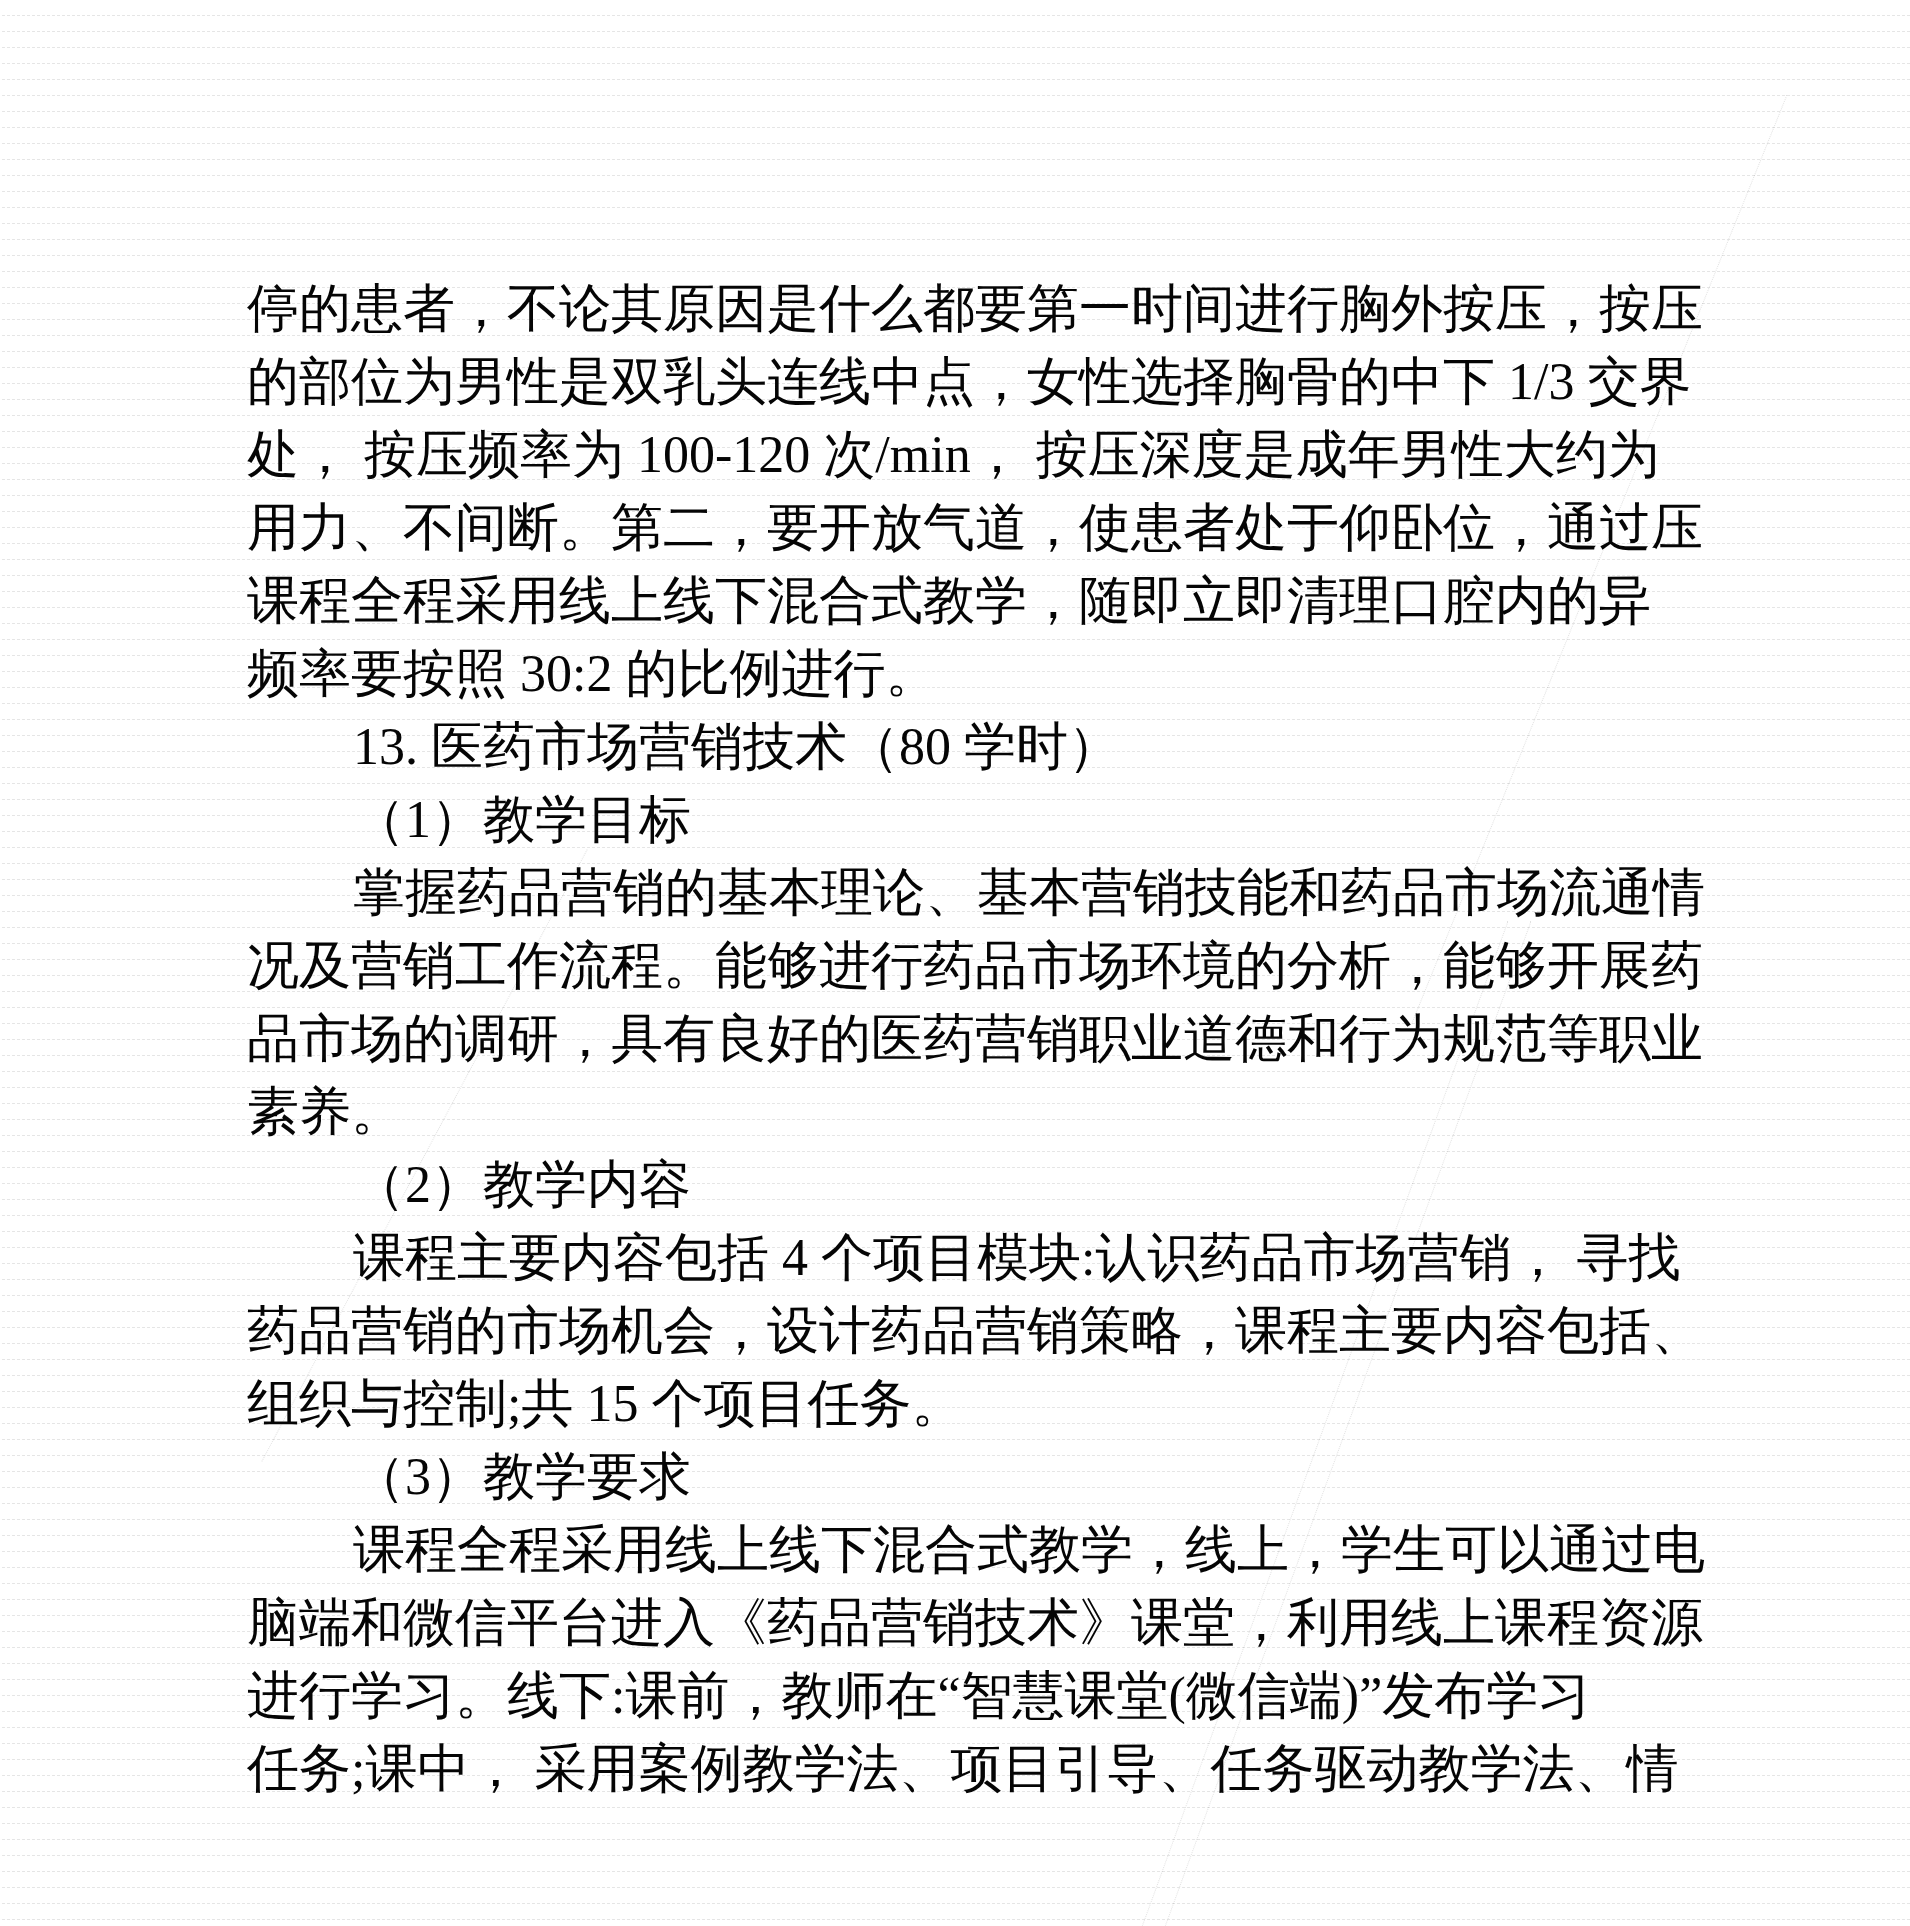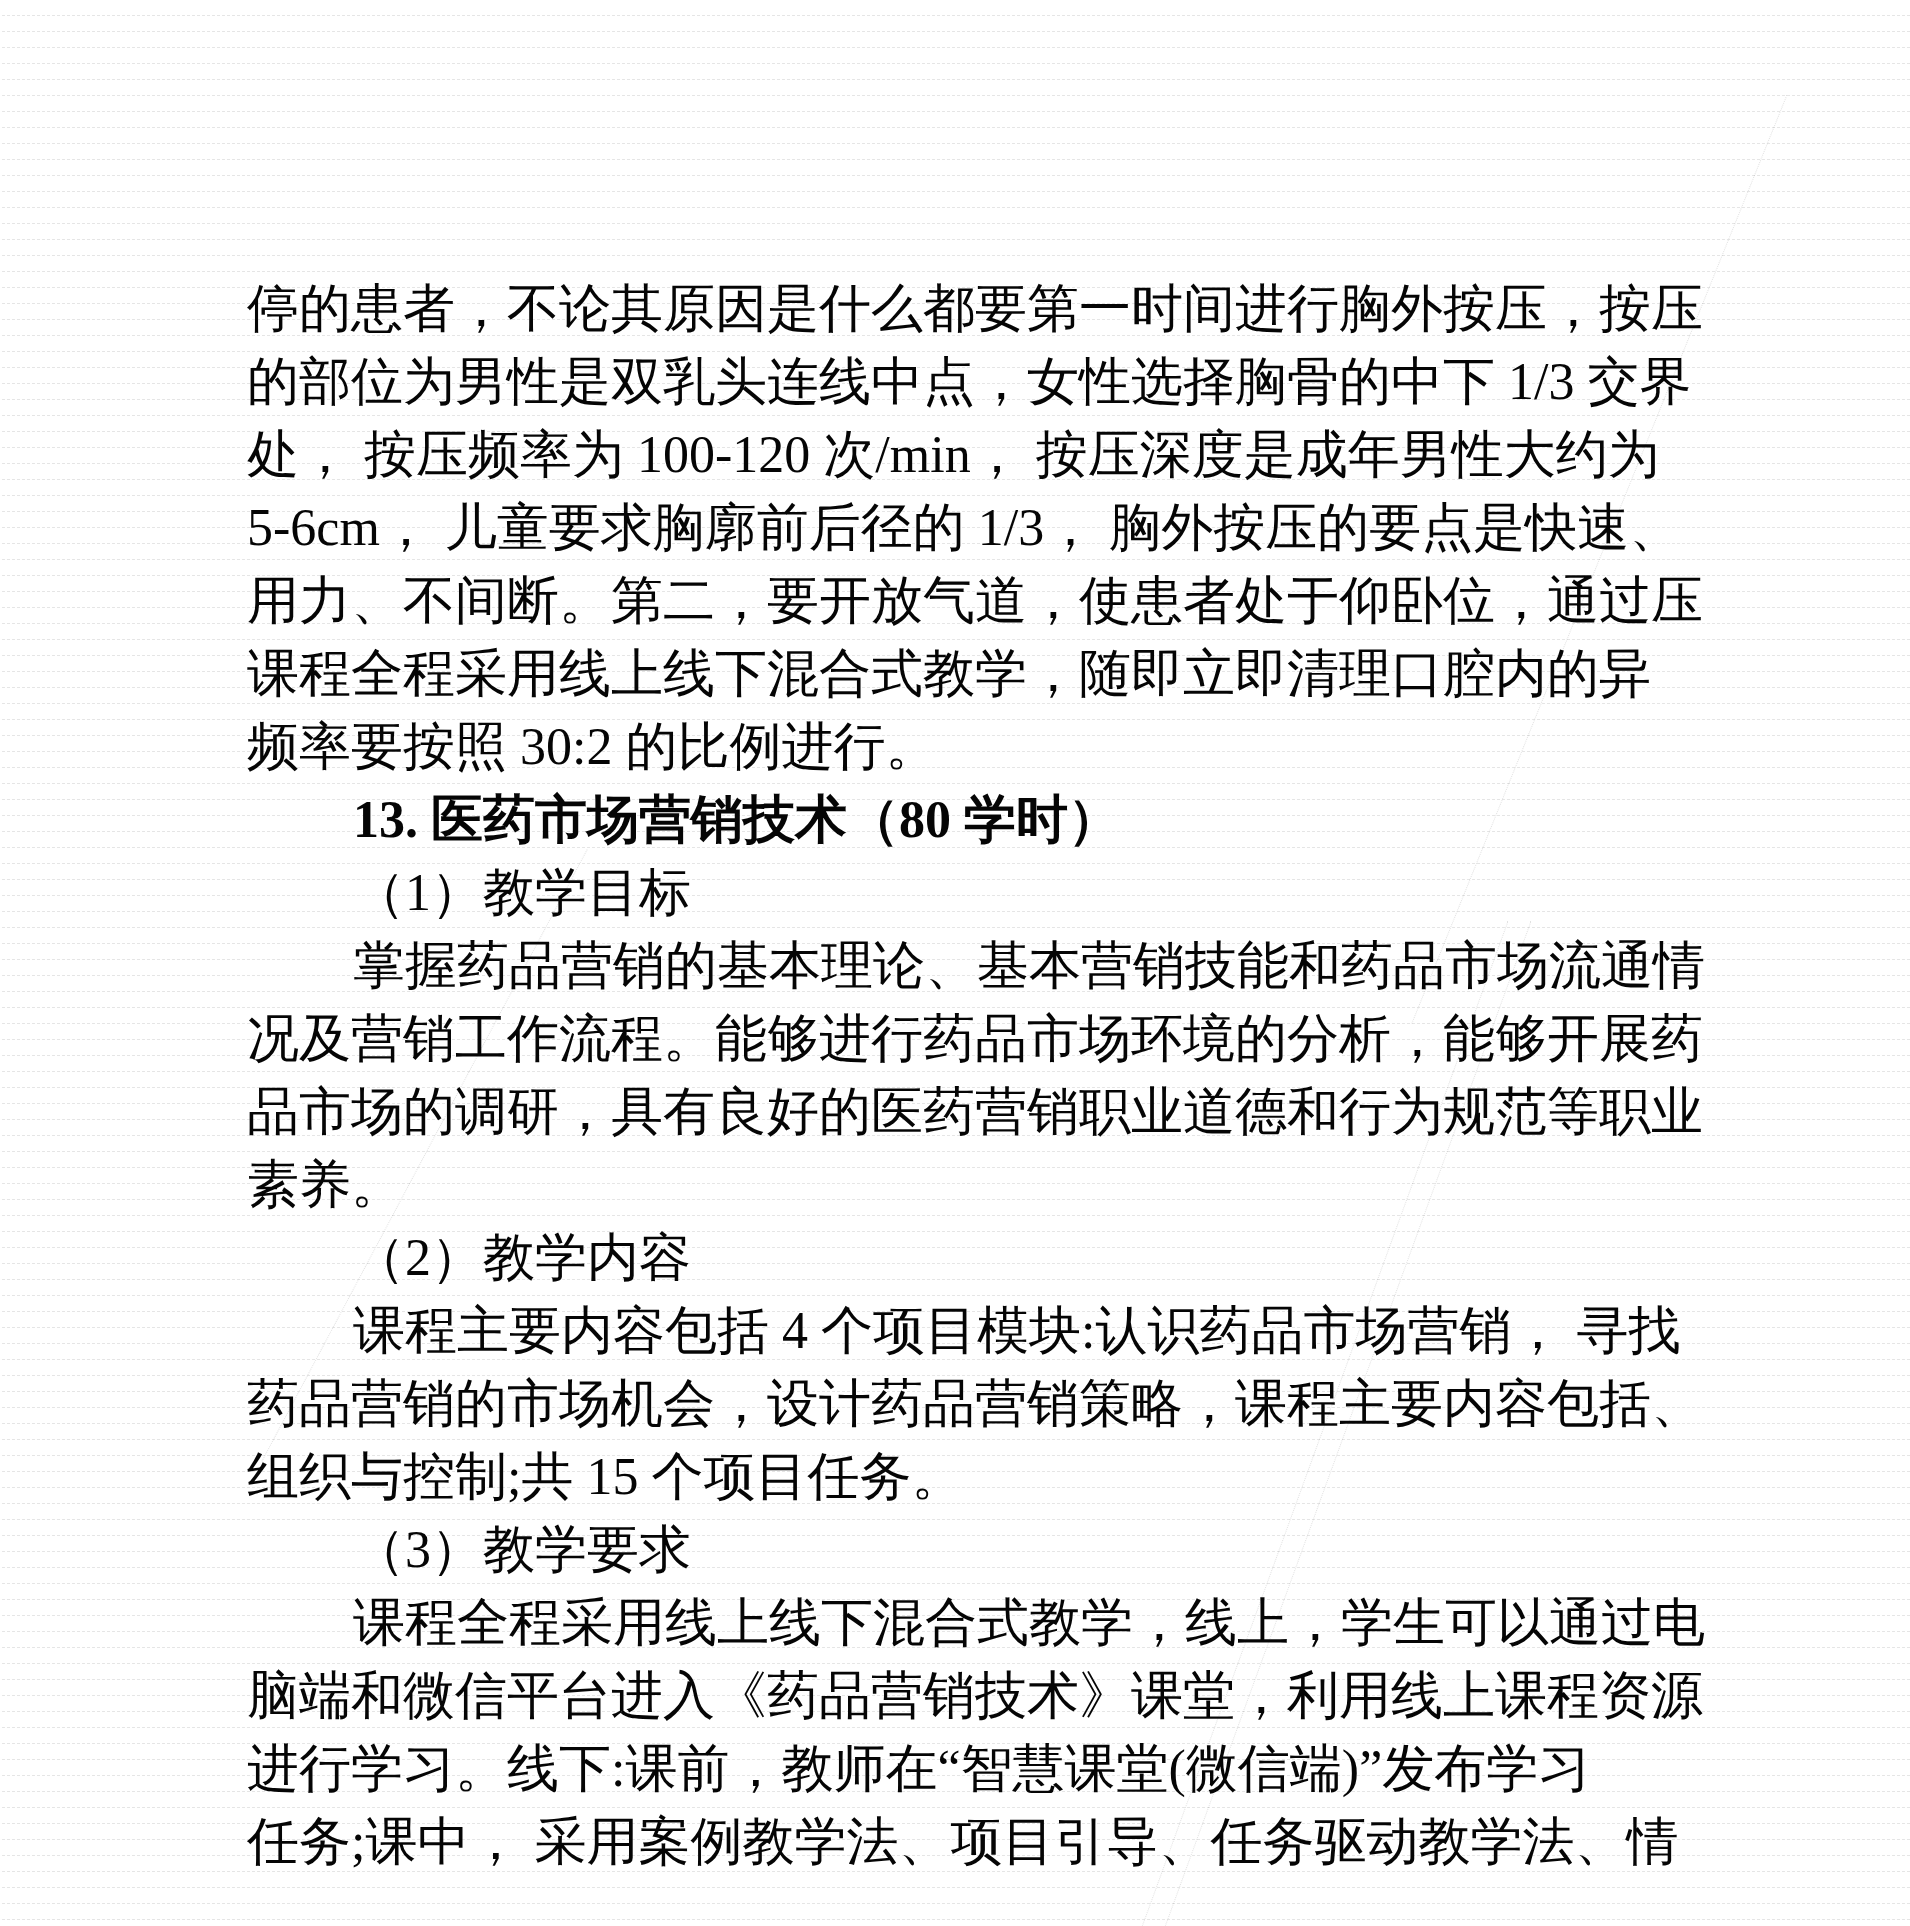--- a/index.html
+++ b/index.html
@@ -33,41 +33,40 @@
     position: absolute;
     left: 247px;
     top: 272px;
     width: 1464px;
     font-size: 52px;
     line-height: 73px;
     z-index: 3;
   }
   .line { white-space: nowrap; height: 73px; }
   .indent-first > .line:first-child, .line.indent { text-indent: 106px; }
-  .bold { font-weight: bold; }
+  .bold { font-weight: normal; }
 </style>
 </head>
 <body>
 
 <div class="page">
 
   <div class="wm-rows"></div>
   <div class="streak" style="left:1599px; top:58px; height:1002px; transform:rotate(22deg);"></div>
   <div class="streak" style="left:1310px; top:886px; height:1156px; transform:rotate(20deg);"></div>
   <div class="streak" style="left:1333px; top:886px; height:1156px; transform:rotate(20deg);"></div>
 
   <div class="streak" style="left:424px; top:809px; height:693px; transform:rotate(28deg);"></div>
 
   <div class="content">
 
     <div class="para">
         <div class="line">停的患者，不论其原因是什么都要第一时间进行胸外按压，按压</div>
         <div class="line">的部位为男性是双乳头连线中点，女性选择胸骨的中下 1/3 交界</div>
         <div class="line">处， 按压频率为 100-120 次/min， 按压深度是成年男性大约为</div>
-        <div class="line">5-6cm， 儿童要求胸廓前后径的 1/3， 胸外按压的要点是快速、</div>
         <div class="line">用力、不间断。第二，要开放气道，使患者处于仰卧位，通过压</div>
         <div class="line">课程全程采用线上线下混合式教学，随即立即清理口腔内的异</div>
         <div class="line">频率要按照 30:2 的比例进行。</div>
       </div>
 
     <div class="line indent bold">13. 医药市场营销技术（80 学时）</div>
 
     <div class="line indent">（1）教学目标</div>
 
     <div class="para indent-first">

